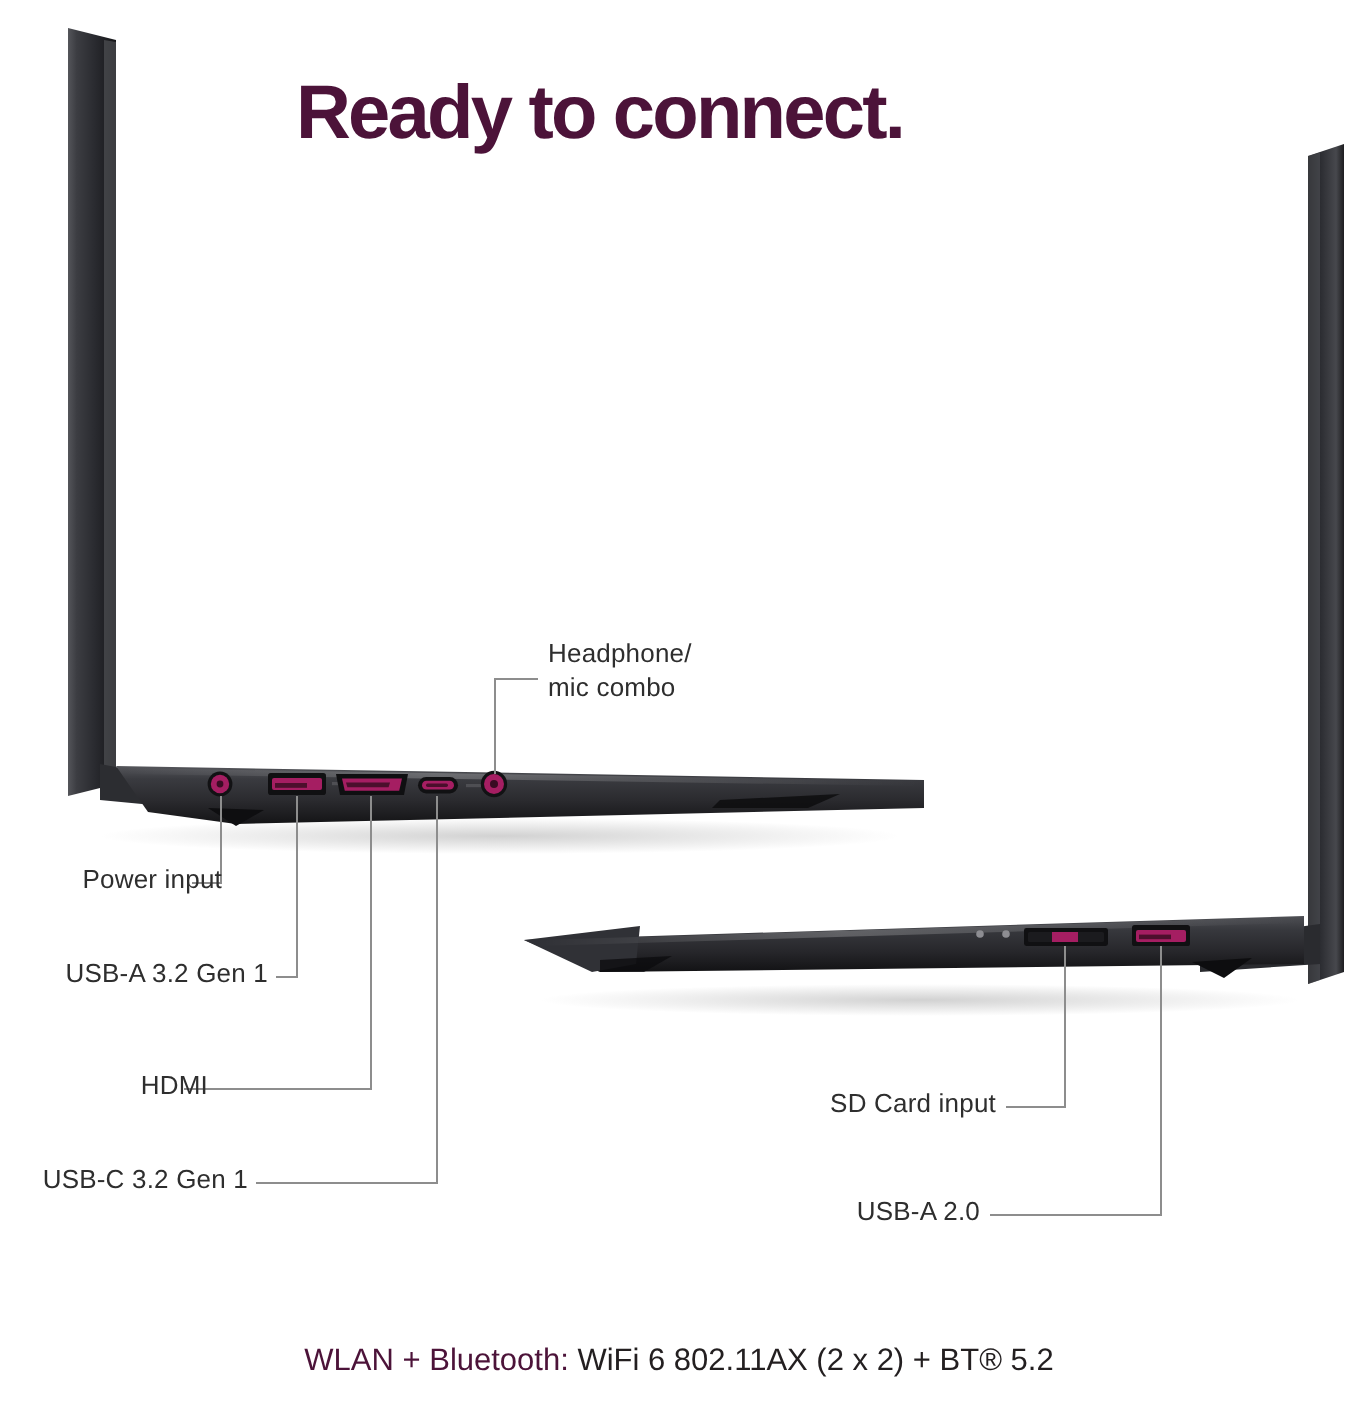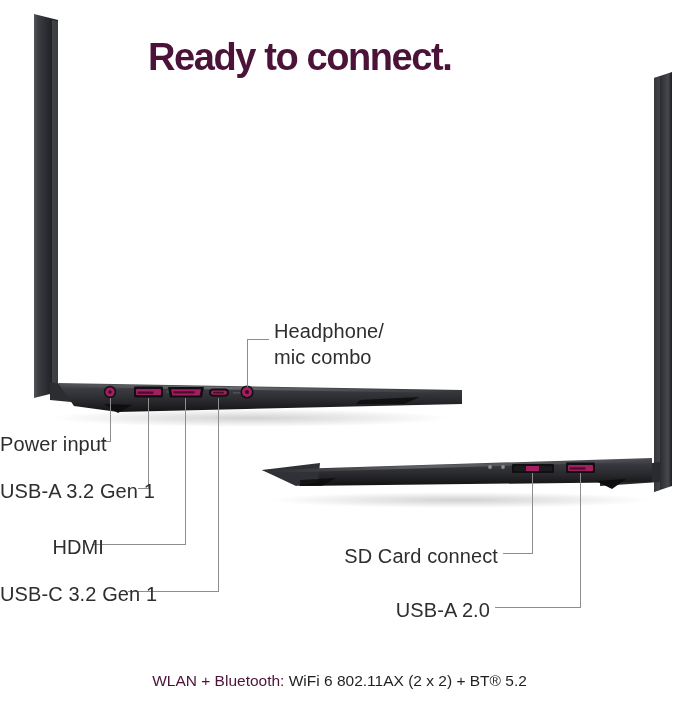--- a/index.html
+++ b/index.html
@@ -18,21 +18,21 @@
 
   
   .footer{
     position:absolute;left:0;top:672px;width:679px;text-align:center;
     font-size:15.5px;color:#231f20;white-space:nowrap;
   }
   .footer .bold{font-weight:400;color:#4c1339;}
 
   
   .lbl{
-    position:absolute;font-size:20px;color:#2e2e2e;
+    position:absolute;font-size:13px;color:#2e2e2e;
     line-height:1.28;white-space:nowrap;letter-spacing:.1px;
   }
   .lbl.r{text-align:right;}
 
   
   .ld{position:absolute;background:#8d8d8d;}
   .ld.v{width:1px;}
   .ld.h{height:1px;}
 
   
@@ -184,21 +184,21 @@
 
   <div class="ld v" style="left:247px;top:339px;height:48px;"></div>
   <div class="ld h" style="left:247px;top:339px;width:22px;"></div>
 
   <div class="ld v" style="left:532px;top:473px;height:80px;"></div>
   <div class="ld h" style="left:503px;top:553px;width:30px;"></div>
 
   <div class="ld v" style="left:580px;top:473px;height:134px;"></div>
   <div class="ld h" style="left:495px;top:607px;width:86px;"></div>
 
-  <div class="lbl r" style="left:0px;top:432px;width:92px;">
+  <div class="lbl r" style="left:0px;top:432px;width:92px;padding-left:19px;">
     <span>Power input</span>
   </div>
 
   <div class="lbl r" style="left:0px;top:479px;width:134px;text-align:right;">
     <span>USB-A 3.2 Gen 1</span>
   </div>
 
   <div class="lbl r" style="left:16px;top:535px;width:88px;">
     <span>HDMI</span>
   </div>
@@ -206,21 +206,21 @@
   <div class="lbl r" style="left:0px;top:582px;width:124px;">
     <span>USB-C 3.2 Gen 1</span>
   </div>
 
   <div class="lbl" style="left:274px;top:319px;">
     <span>Headphone/</span><br>
     <span>mic combo</span>
   </div>
 
   <div class="lbl r" style="left:340px;top:544px;width:158px;">
-    <span>SD Card connect</span>
+    <span>SD Card input</span>
   </div>
 
   <div class="lbl r" style="left:340px;top:598px;width:150px;">
     <span>USB-A 2.0</span>
   </div>
 
   <div class="footer">
     <span class="bold">WLAN + Bluetooth:</span><span> WiFi 6 802.11AX (2 x 2) + BT® 5.2</span>
   </div>
 

